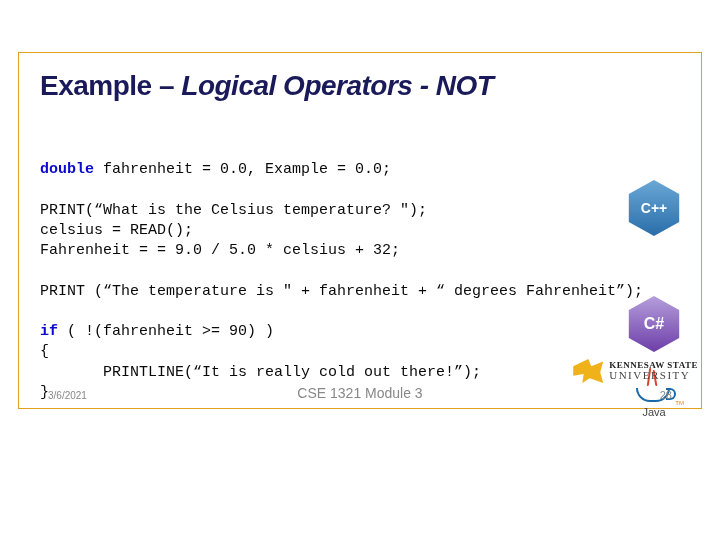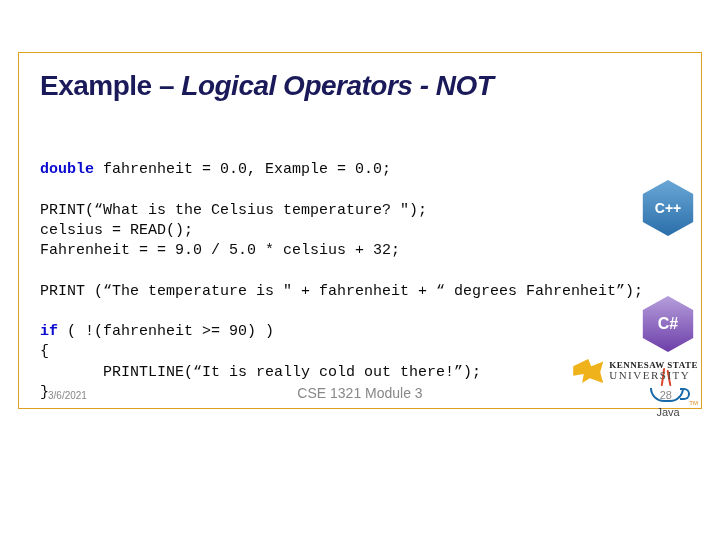--- a/index.html
+++ b/index.html
@@ -67,21 +67,21 @@
   }
   .footer-page {
     position: absolute;
     right: 48px;
     bottom: 26px;
     font-size: 11px;
     color: #888;
   }
   .logos {
     position: absolute;
-    right: 16px;
+    right: 30px;
     top: 180px;
     width: 64px;
   }
   .logos .cpp, .logos .csharp, .logos .java, .logos .ksu1, .logos .ksu2 {
     margin-bottom: 12px;
   }
   .cpp {
     width: 56px; height: 56px;
     background: linear-gradient(180deg, #6aa7d6, #2a6ea9);
     clip-path: polygon(50% 0, 95% 25%, 95% 75%, 50% 100%, 5% 75%, 5% 25%);

